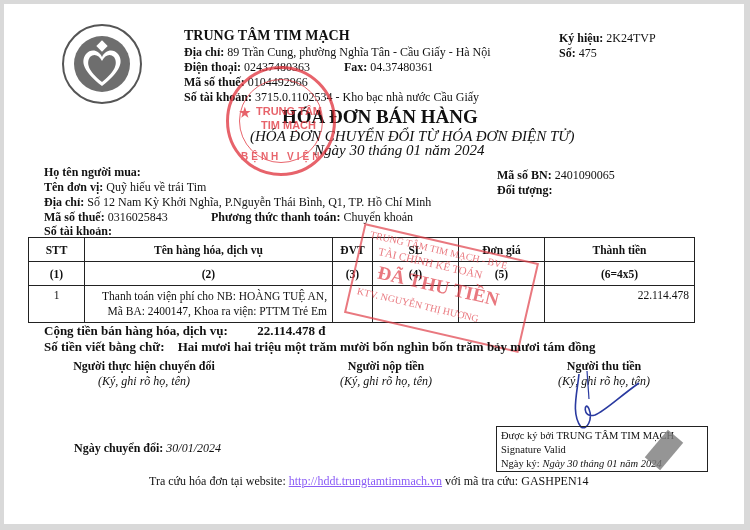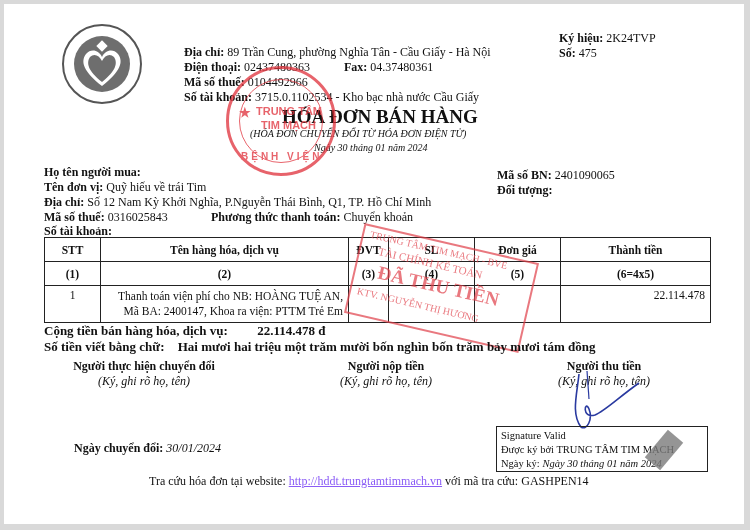--- a/index.html
+++ b/index.html
@@ -3,24 +3,24 @@
 <meta charset="utf-8">
 <style>
   html, body { margin:0; padding:0; }
   body { width:750px; height:530px; background:#d9d9d9; font-family:"Liberation Serif", serif; color:#111; overflow:hidden; position:relative; }
   .page { position:absolute; left:4px; top:4px; width:740px; height:520px; background:#fff; }
   .abs { position:absolute; white-space:nowrap; }
   .b { font-weight:bold; }
   .i { font-style:italic; }
   .f13 { font-size:13px; }
   .f12 { font-size:12px; }
-  .f11 { font-size:10px; }
+  .f11 { font-size:15px; }
   .logo { position:absolute; left:58px; top:20px; width:80px; height:80px; border-radius:50%; background:#fff; border:2px solid #555; box-sizing:border-box; }
   .logo svg { position:absolute; left:0; top:0; }
-  table.items { position:absolute; left:40px; top:233px; width:667px; border-collapse:collapse; font-size:11.5px; }
+  table.items { position:absolute; left:24px; top:233px; width:667px; border-collapse:collapse; font-size:11.5px; }
   table.items td, table.items th { border:1.5px solid #222; padding:3px 5px; text-align:center; }
   table.items th { font-weight:bold; height:17px; }
   table.items .desc { text-align:right; line-height:15px; }
   table.items .amt { text-align:right; }
   .stamp-red { position:absolute; left:222px; top:62px; width:110px; height:110px; border:3px solid #e0303a; border-radius:50%; opacity:0.75; box-sizing:border-box; }
   .stamp-red .ring { position:absolute; left:10px; top:10px; width:84px; height:84px; border:1.5px solid #e0303a; border-radius:50%; box-sizing:border-box; }
   .stamp-red .txt { position:absolute; color:#e0303a; font-family:"Liberation Sans", sans-serif; font-size:11px; font-weight:bold; }
   .stamp-rect { position:absolute; left:348px; top:238px; width:175px; height:88px; border:2px solid #e0404a; transform:rotate(13deg); opacity:0.7; color:#e0404a; font-family:"Liberation Serif", serif; }
   .stamp-rect div { position:absolute; white-space:nowrap; }
   .sigbox { position:absolute; left:492px; top:422px; width:212px; height:46px; border:1.5px solid #222; font-size:10.5px; line-height:14px; padding:2px 4px; box-sizing:border-box; }
@@ -34,20 +34,21 @@
 
   <div class="logo">
     <svg width="76" height="76" viewBox="0 0 76 76">
       <circle cx="38" cy="38" r="28" fill="#6e6e6e"></circle>
       <path d="M38 60 C20 46 16 36 22 28 C27 22 35 24 38 31 C41 24 49 22 54 28 C60 36 56 46 38 60 Z" fill="#fff"></path>
       <path d="M38 56 C24 45 22 37 26 31 C30 27 35 29 38 35 C41 29 46 27 50 31 C54 37 52 45 38 56 Z" fill="#6e6e6e"></path>
       <rect x="34" y="16" width="8" height="8" transform="rotate(45 38 20)" fill="#fff"></rect>
     </svg>
   </div>
 
+  <div class="abs b f13" style="left:180px;top:24px;font-size:14px;">TRUNG TÂM TIM MẠCH</div>
   <div class="abs f12" style="left:180px;top:41px;">
     <span class="b">Địa chỉ:</span>
     <span>89 Trần Cung, phường Nghĩa Tân - Cầu Giấy - Hà Nội</span>
   </div>
   <div class="abs f12" style="left:180px;top:56px;">
     <span class="b">Điện thoại:</span>
     <span>02437480363</span>
   </div>
   <div class="abs f12" style="left:340px;top:56px;">
     <span class="b">Fax:</span>
@@ -180,22 +181,22 @@
     <path d="M20 5 C18 25 12 45 22 58 C28 62 34 50 30 40 C26 30 22 50 36 46 C46 42 60 28 80 14" fill="none" stroke="#2a3aa0" stroke-width="1.6"></path>
     <path d="M28 2 L30 30" fill="none" stroke="#2a3aa0" stroke-width="1.2"></path>
   </svg>
 
   <div class="abs f12" style="left:70px;top:437px;">
     <span class="b">Ngày chuyển đổi:</span>
     <span class="i">30/01/2024</span>
   </div>
 
   <div class="sigbox">
+    <div>Được ký bởi TRUNG TÂM TIM MẠCH</div>
     <div>Signature Valid</div>
-    <div>Được ký bởi TRUNG TÂM TIM MẠCH</div>
     <div>
       <span>Ngày ký:</span>
       <span class="i">Ngày 30 tháng 01 năm 2024</span>
     </div>
   </div>
   <div class="check"></div>
 
   <div class="abs f12" style="left:145px;top:470px;">
     <span>Tra cứu hóa đơn tại website:</span>
     <a class="link">http://hddt.trungtamtimmach.vn</a>

